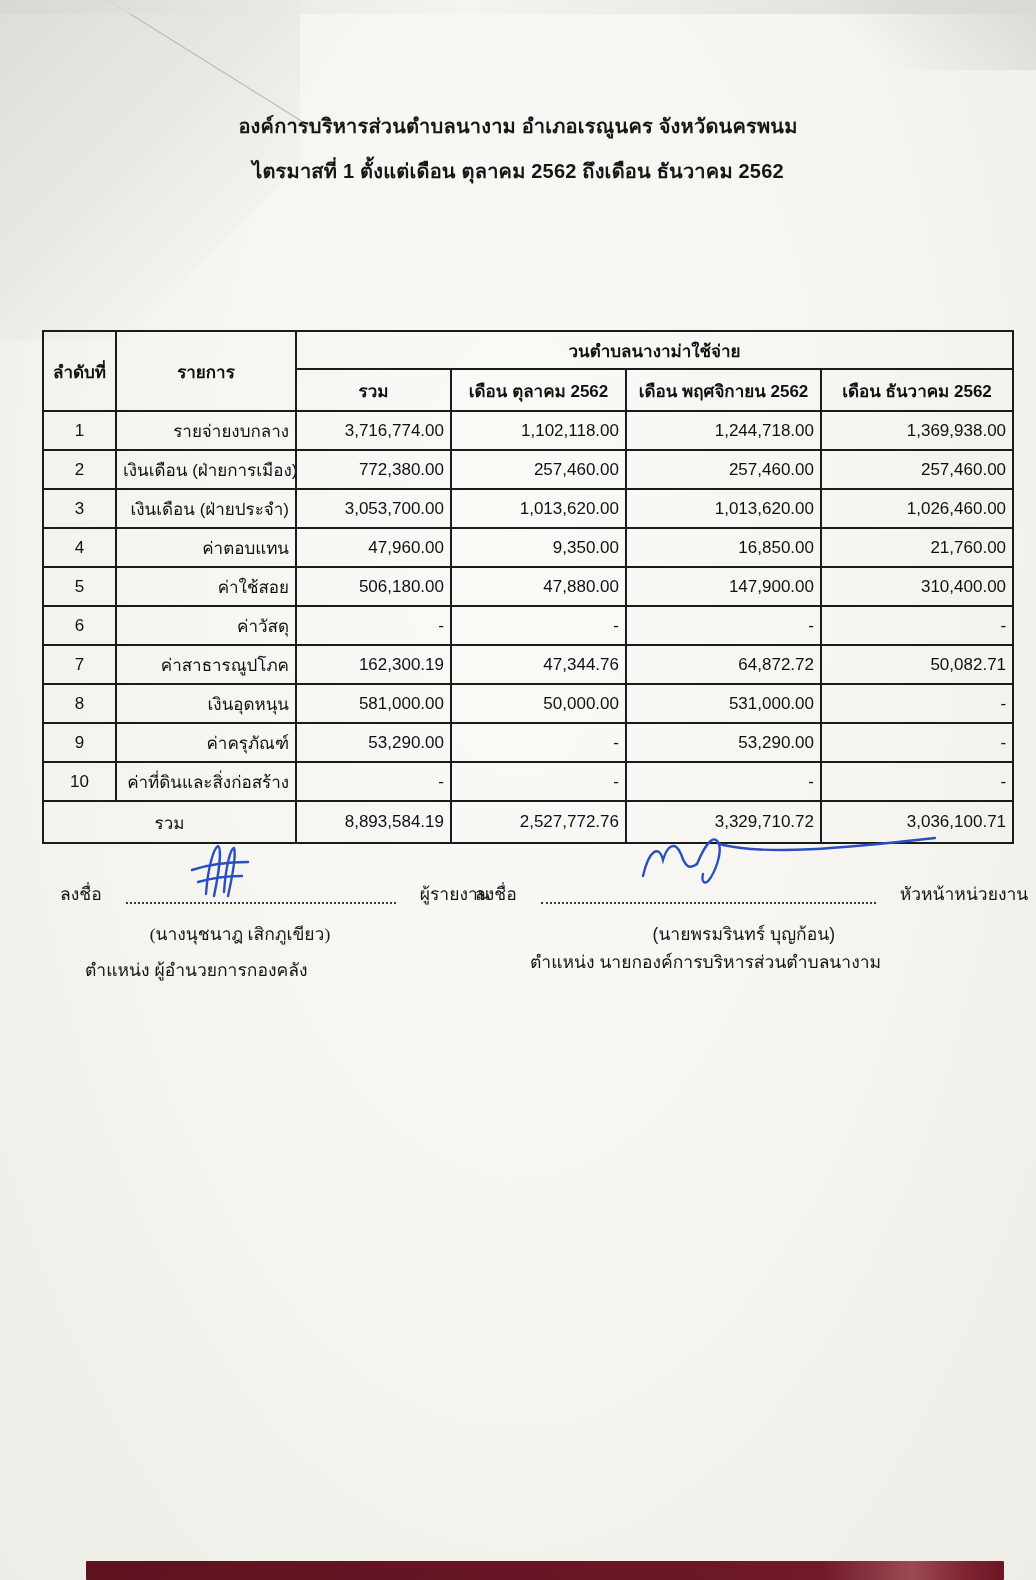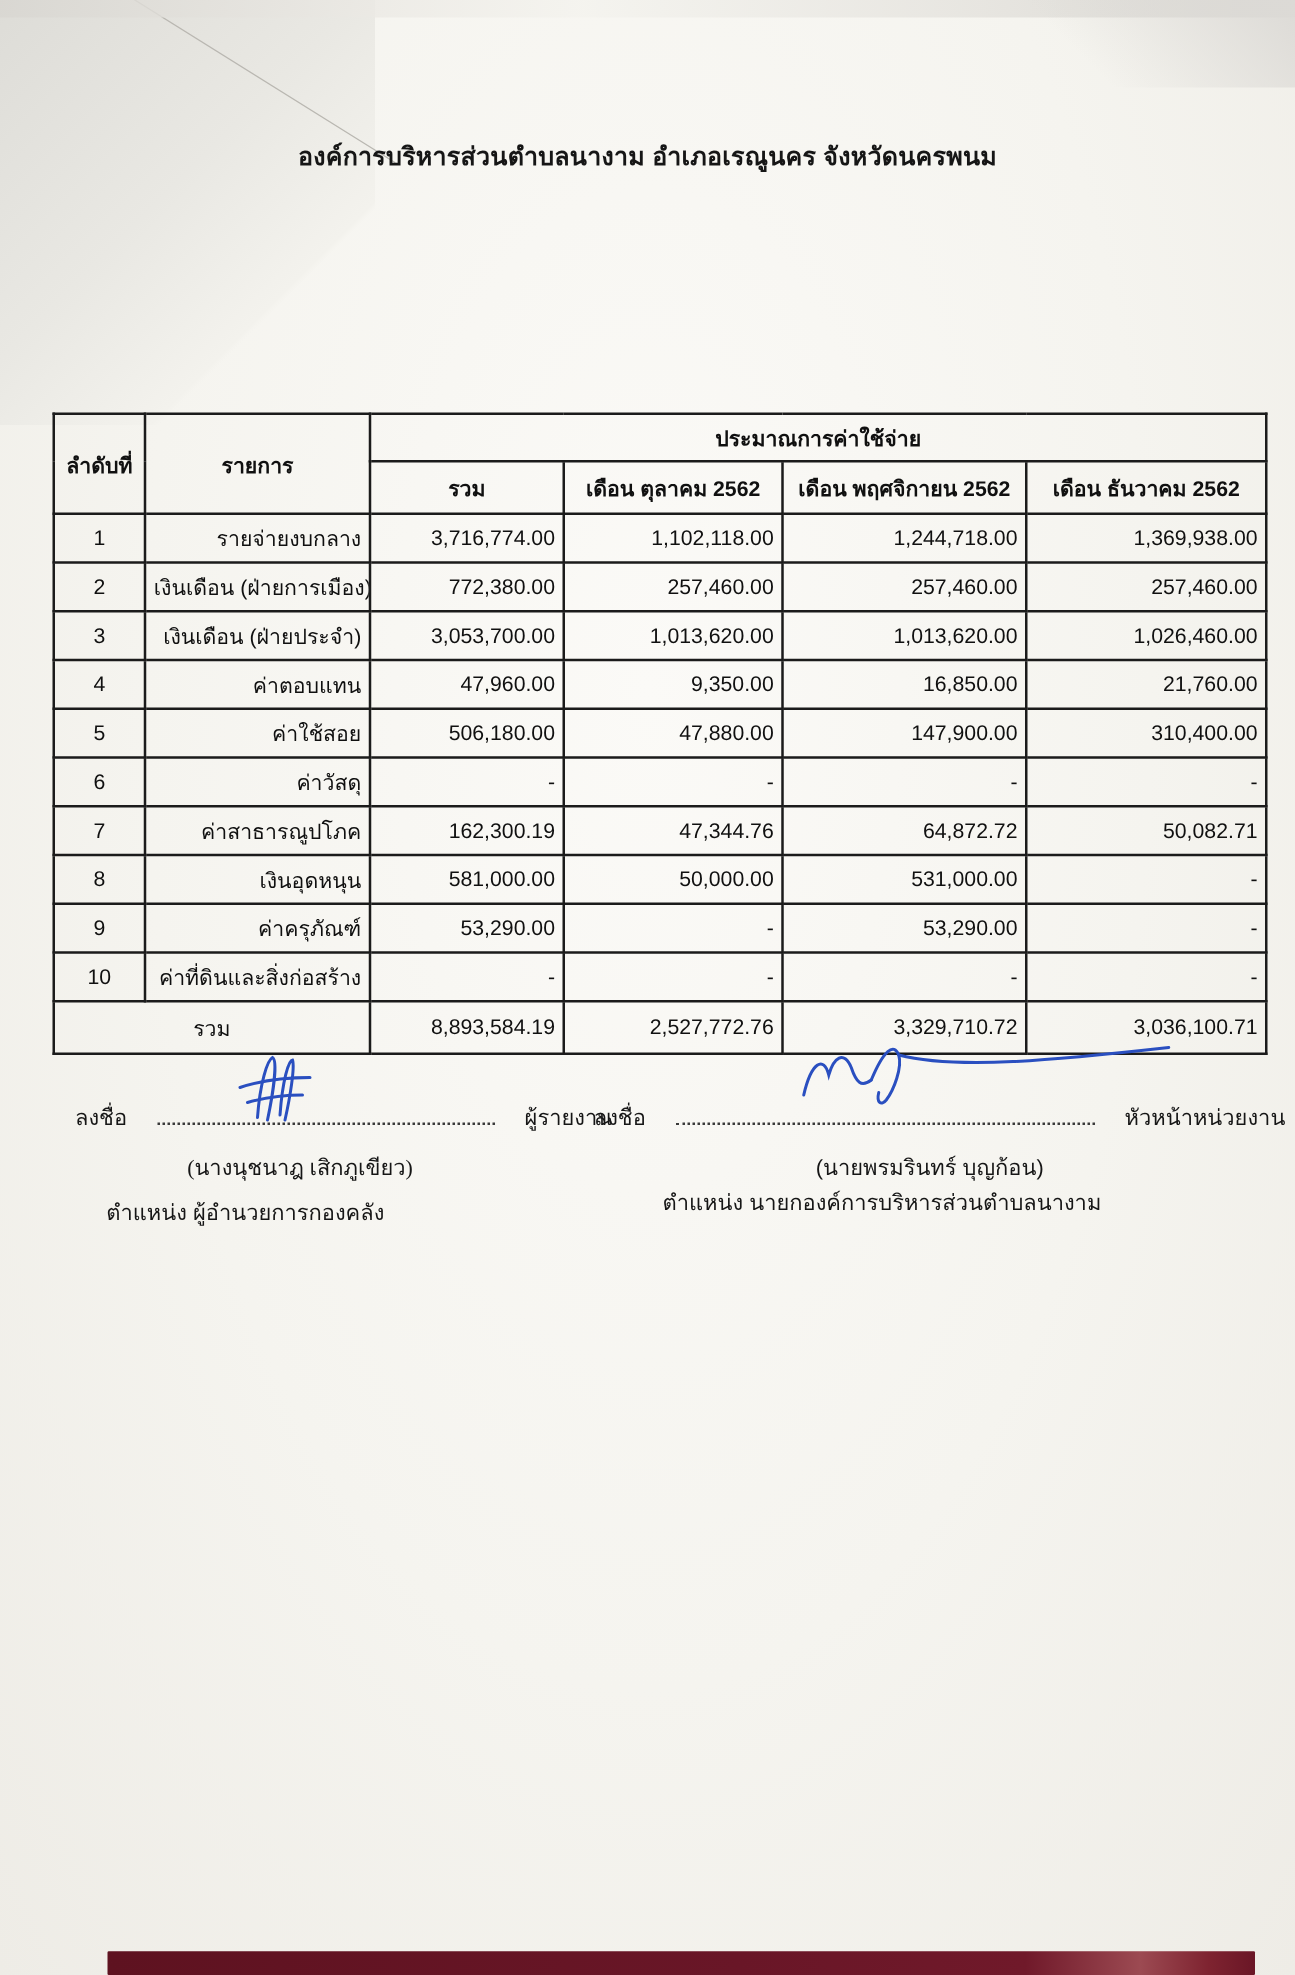--- a/index.html
+++ b/index.html
@@ -48,21 +48,21 @@
   table.budget thead th{font-weight:bold;text-align:center;font-size:17px;}
   table.budget tr.hdr1 th{height:36px;}
   table.budget tr.hdr2 th{height:40px;}
   td.c-no{text-align:center;}
   td.c-item{text-align:right;padding-left:8px;}
   td.c-num{text-align:right;padding-right:14px;border-radius:15px;}
   tr.total-row td{height:40px;}
   tr.total-row td.c-label{text-align:center;}
   
   .sign-block{position:absolute;top:868px;left:0;width:100%;font-size:17.5px;}
-  .sign-line{position:absolute;display:flex;align-items:flex-start;gap:24px;}
+  .sign-line{position:absolute;display:flex;align-items:center;gap:24px;}
   .dots{border-bottom:2px dotted #3a3a3a;height:1.05em;}
   .sign-left{left:60px;top:12px;}
   .sign-left .dots{width:270px;}
   .sign-right{left:475px;top:12px;}
   .sign-right .dots{width:335px;}
   .name-left{position:absolute;left:110px;top:52px;width:260px;text-align:center;font-family:Liberation Serif, serif;}
   .name-right{position:absolute;left:575px;top:52px;width:260px;text-align:right;}
   .pos-left{position:absolute;left:85px;top:88px;}
   .pos-right{position:absolute;left:530px;top:80px;}
   .sig-svg{position:absolute;pointer-events:none;}
@@ -74,36 +74,37 @@
 
 <div class="page">
 
   <div class="fold-tl"></div>
   <div class="crease-tl"></div>
   <div class="shade-top"></div>
   <div class="fold-tr"></div>
 
   <div class="titles">
     <div class="title-line">องค์การบริหารส่วนตำบลนางาม  อำเภอเรณูนคร จังหวัดนครพนม</div>
+    <div class="title-line">ไตรมาสที่ 1  ตั้งแต่เดือน  ตุลาคม  2562 ถึงเดือน  ธันวาคม  2562</div>
   </div>
 
   <table class="budget">
     <colgroup>
       <col style="width:73px">
         <col style="width:180px">
         <col style="width:155px">
       <col style="width:175px">
         <col style="width:195px">
         <col style="width:192px">
     </colgroup>
     <thead>
       <tr class="hdr1">
         <th rowspan="2">ลำดับที่</th>
         <th rowspan="2">รายการ</th>
-        <th colspan="4">ประมาณการค่าใช้จ่าย</th>
+        <th colspan="4">วนตำบลนางาม่าใช้จ่าย</th>
       </tr>
       <tr class="hdr2">
         <th>รวม</th>
         <th>เดือน ตุลาคม 2562</th>
         <th>เดือน พฤศจิกายน 2562</th>
         <th>เดือน ธันวาคม 2562</th>
       </tr>
     </thead>
     <tbody>
       <tr>

